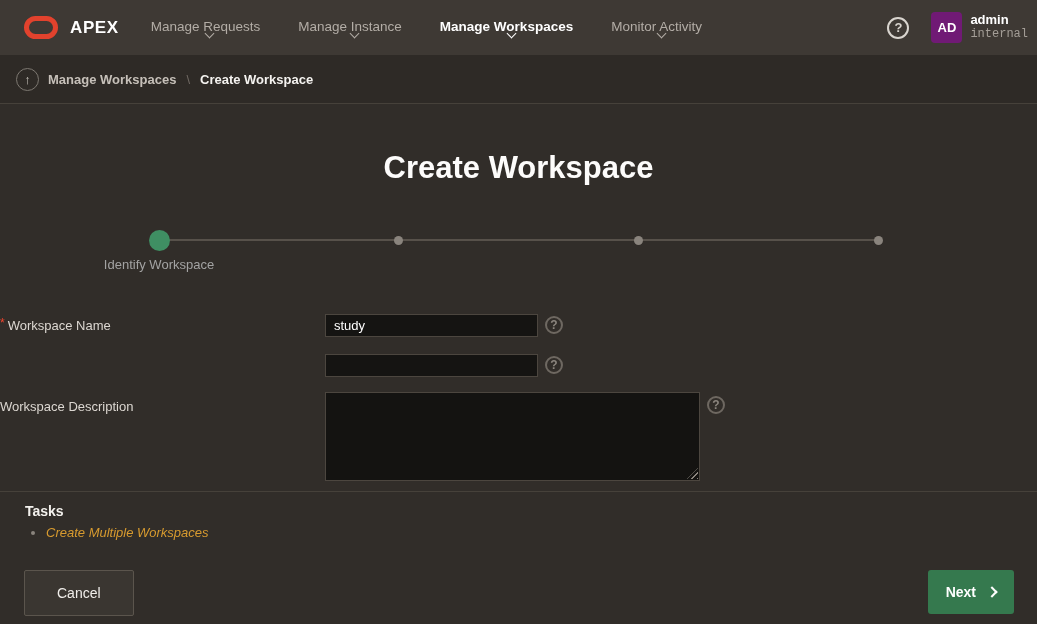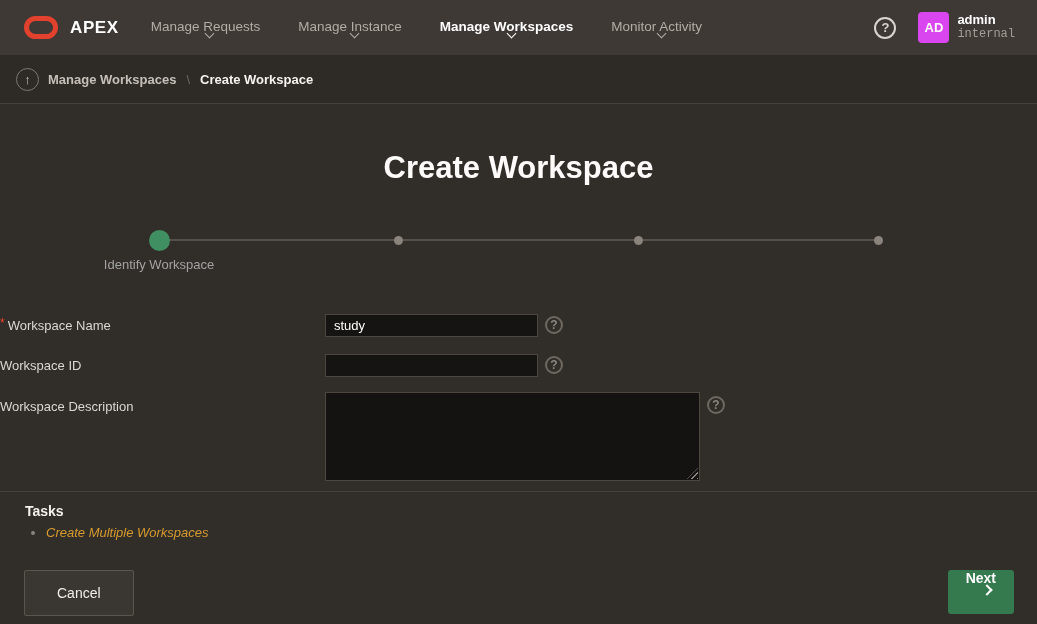--- a/index.html
+++ b/index.html
@@ -2,32 +2,32 @@
 <html><head>
 <meta charset="utf-8">
 <style>
   * { margin:0; padding:0; box-sizing:border-box; }
   html,body { width:1037px; height:624px; }
   body { font-family:"Liberation Sans", sans-serif; background:#312d29; overflow:hidden; }
   #app { position:relative; width:1037px; height:624px; }
 
   
   .navbar { position:absolute; top:0; left:0; width:1037px; height:55px;
-    background:#3e3934; display:flex; align-items:center; padding:0 22px 0 24px; }
+    background:#3e3934; display:flex; align-items:center; padding:0 9px 0 24px; }
   .logo-ring { width:34px; height:23px; border:5px solid #e2422d; border-radius:12px; flex:none; }
   .brand { color:#ffffff; font-size:17px; font-weight:bold; letter-spacing:.6px; margin-left:12px; }
   .nav-items { display:flex; align-items:center; gap:38px; margin-left:32px; }
   .nav-item { display:flex; align-items:center; color:#b3ada6; font-size:13.5px; cursor:pointer;flex-direction:column; }
   .nav-item.active { color:#ffffff; font-weight:bold; }
   .chev { display:inline-block; width:7px; height:7px; border-right:1.6px solid currentColor;
     border-bottom:1.6px solid currentColor; transform:rotate(45deg); margin-left:9px; margin-top:-4px; }
   .nav-right { margin-left:auto; display:flex; align-items:center; }
   .nav-help { width:22px; height:22px; border:2px solid #d9d5cf; border-radius:50%; color:#d9d5cf;
     font-size:13px; font-weight:bold; display:flex; align-items:center; justify-content:center; }
-  .avatar { width:31px; height:31px; background:#d946ef; border-radius:4px; color:#fff;
+  .avatar { width:31px; height:31px; background:#701a75; border-radius:4px; color:#fff;
     font-size:13px; font-weight:bold; display:flex; align-items:center; justify-content:center; margin-left:22px; }
   .user-meta { margin-left:8px; line-height:1.15; }
   .user-name { color:#ffffff; font-size:13px; font-weight:bold; }
   .user-context { color:#a49e97; font-size:12px;font-family:Liberation Mono, monospace; }
 
   
   .crumb-bar { position:absolute; top:55px; left:0; width:1037px; height:49px; background:#2e2a26;
     border-bottom:1px solid #46413a; display:flex; align-items:center; padding:0 16px; }
   .crumb-circle { width:23px; height:23px; border:1px solid #7d7871; border-radius:50%;
     color:#c9c4bd; font-size:13px; display:flex; align-items:center; justify-content:center; }
@@ -73,21 +73,21 @@
   .tasks-list li::marker { color:#8a847d; }
   .task-link { color:#d89b2f; text-decoration:none; cursor:pointer; }
 
   
   .btn-cancel { position:absolute; left:24px; top:570px; height:46px; padding:0 32px;
     background:#3a3631; border:1px solid #5b554d; border-radius:2px; color:#f0eeea;
     font-size:14px; font-family:"Liberation Sans",sans-serif; cursor:pointer; }
   .btn-next { position:absolute; right:23px; top:570px; height:44px; padding:0 18px;
     background:#35794e; border:none; border-radius:3px; color:#ffffff; font-size:14px;
     font-weight:bold; font-family:"Liberation Sans",sans-serif; cursor:pointer;
-    display:flex; align-items:center;flex-direction:column; }
+    display:flex; align-items:center; }
   .chev-right { display:inline-block; width:8px; height:8px; border-right:2.4px solid #ffffff;
     border-bottom:2.4px solid #ffffff; transform:rotate(-45deg); margin-left:12px; }
 </style>
 </head>
 <body>
 
 <div id="app">
 
   <div class="navbar">
     <div class="logo-ring"></div>
@@ -135,21 +135,20 @@
     <div class="wdot pending p2"></div>
     <div class="wdot pending p3"></div>
     <div class="wdot pending p4"></div>
     <div class="wizard-label">Identify Workspace</div>
   </div>
 
   <div class="fld-label" style="top:318px;"><span class="req">*</span><span>Workspace Name</span></div>
   <input class="txt-input" style="top: 314px;" type="text" value="study">
   <div class="help-icon" style="left:545px; top:316px;">?</div>
 
-  <div class="fld-label" style="top:358px;">Workspace ID</div>
   <input class="txt-input" style="top: 354px;" type="text" value="">
   <div class="help-icon" style="left:545px; top:356px;">?</div>
 
   <div class="fld-label" style="top:399px;">Workspace Description</div>
   <textarea class="txt-area" style=""></textarea>
   <div class="resize-grip"></div>
   <div class="help-icon" style="left:707px; top:396px;">?</div>
 
   <div class="tasks-divider"></div>
   <div class="tasks-heading">Tasks</div>

